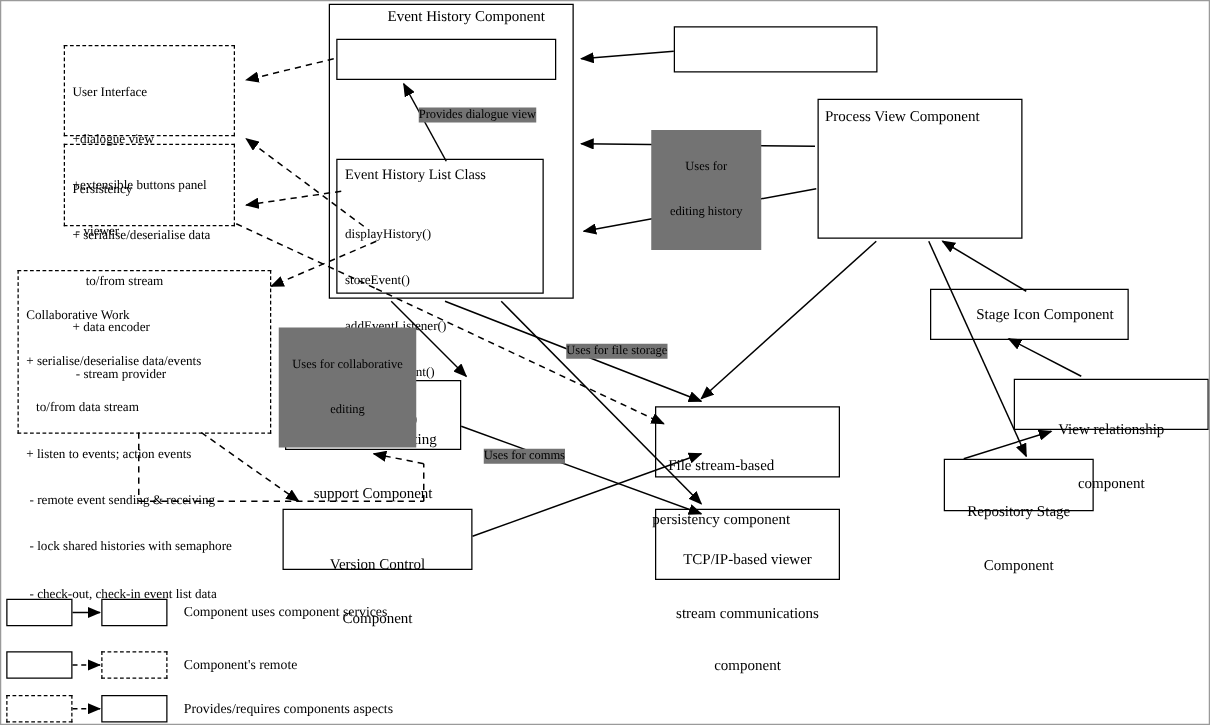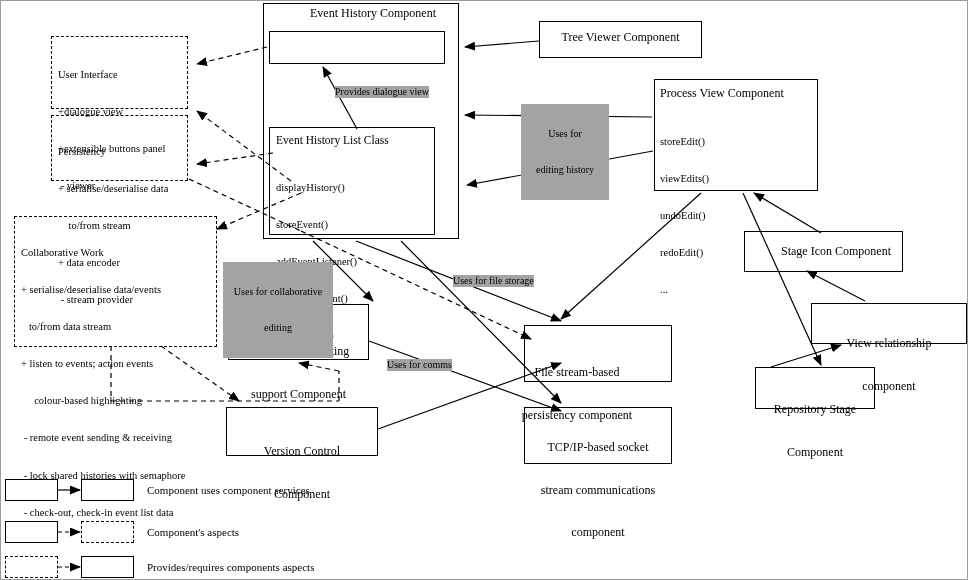--- a/index.html
+++ b/index.html
@@ -7,21 +7,21 @@
   #canvas{position:relative;width:968px;height:580px;background:#ffffff;border:1px solid #9a9a9a;box-sizing:border-box;overflow:hidden;}
   .box{position:absolute;box-sizing:border-box;border:1px solid #000;background:transparent;}
   .solid{border-style:solid;border-width:1.5px;}
   .dashed{border-style:dashed;border-width:1.4px;}
   .ttl{position:absolute;box-sizing:border-box;white-space:pre;line-height:1.18;}
   .c{text-align:center;}
   .l{text-align:left;}
   .f11{font-size:11.5px;}
   .f115{font-size:12px;}
   .f10{font-size:10.5px;}
-  .lbl{position:absolute;font-size:10px;line-height:1.2;background:#a3a3a3;white-space:pre;}
+  .lbl{position:absolute;font-size:10px;line-height:1.2;background:#737373;white-space:pre;}
   svg.edges{position:absolute;left:0;top:0;width:968px;height:580px;pointer-events:none;}
   .legbox{position:absolute;box-sizing:border-box;}
   .legtext{position:absolute;font-size:11px;white-space:pre;}
 </style>
 </head>
 <body>
 
 <div id="canvas">
 
   <svg class="edges" viewBox="0 0 968 580">
@@ -99,31 +99,23 @@
     <div>displayHistory()</div>
     <div>storeEvent()</div>
     <div>addEventListener()</div>
     <div>broadcastEvent()</div>
     <div>replayEvent()</div>
   </div>
 
   <div class="lbl" style="left:334px;top:85px;">Provides dialogue view</div>
 
   <div class="box solid" style="left:538px;top:20px;width:163px;height:37px;"></div>
-  <div class="ttl c f115" style="left:538px;top:29px;width:163px;">Tree Viewer Component</div>
 
   <div class="box solid" style="left:653px;top:78px;width:164px;height:112px;"></div>
   <div class="ttl l f115" style="left:659px;top:85px;width:158px;">Process View Component</div>
-  <div class="ttl l f10" style="left:659px;top:110px;width:158px;">
-    <div>storeEdit()</div>
-    <div>viewEdits()</div>
-    <div>undoEdit()</div>
-    <div>redoEdit()</div>
-    <div>...</div>
-  </div>
 
   <div class="box solid" style="left:743px;top:230px;width:159px;height:41px;"></div>
   <div class="ttl c f115" style="left:743px;top:243px;width:184px;">Stage Icon Component</div>
 
   <div class="box solid" style="left:810px;top:302px;width:156px;height:41px;"></div>
   <div class="ttl c f115" style="left:810px;top:307px;width:156px;">
     <div>View relationship</div>
     <div>component</div>
   </div>
 
@@ -146,21 +138,21 @@
   </div>
 
   <div class="box solid" style="left:523px;top:324px;width:148px;height:57px;"></div>
   <div class="ttl c f115" style="left:502px;top:336px;width:148px;">
     <div>File stream-based</div>
     <div>persistency component</div>
   </div>
 
   <div class="box solid" style="left:523px;top:406px;width:148px;height:57px;"></div>
   <div class="ttl c f115" style="left:523px;top:411px;width:148px;">
-    <div>TCP/IP-based socket</div>
+    <div>TCP/IP-based viewer</div>
     <div>stream communications</div>
     <div>component</div>
   </div>
 
   <div class="box dashed" style="left:50px;top:35px;width:137px;height:73px;"></div>
   <div class="ttl l f10" style="left:57px;top:43px;width:130px;">
     <div>User Interface</div>
     <div>+dialogue view</div>
     <div>+extensible buttons panel</div>
     <div> - viewer</div>
@@ -174,21 +166,20 @@
     <div>+ data encoder</div>
     <div> - stream provider</div>
   </div>
 
   <div class="box dashed" style="left:13px;top:215px;width:203px;height:131px;"></div>
   <div class="ttl l f10" style="left:20px;top:221px;width:198px;">
     <div>Collaborative Work</div>
     <div>+ serialise/deserialise data/events</div>
     <div>   to/from data stream</div>
     <div>+ listen to events; action events</div>
-    <div>     colour-based highlighting</div>
     <div> - remote event sending &amp; receiving</div>
     <div> - lock shared histories with semaphore</div>
     <div> - check-out, check-in event list data</div>
   </div>
 
   <div class="lbl c" style="left:520px;top:103px;width:88px;">
     <div>Uses for</div>
     <div>editing history</div>
   </div>
 
@@ -211,19 +202,19 @@
       <line x1="57" y1="566" x2="79" y2="566" marker-end="url(#ah)"></line>
     </g>
   </svg>
 
   <div class="box solid legbox" style="left:4px;top:478px;width:53px;height:22px;"></div>
   <div class="box solid legbox" style="left:80px;top:478px;width:53px;height:22px;"></div>
   <div class="legtext" style="left:146px;top:483px;">Component uses component services</div>
 
   <div class="box solid legbox" style="left:4px;top:520px;width:53px;height:22px;"></div>
   <div class="box dashed legbox" style="left:80px;top:520px;width:53px;height:22px;"></div>
-  <div class="legtext" style="left:146px;top:525px;">Component's aspects</div>
+  <div class="legtext" style="left:146px;top:525px;">Component's remote</div>
 
   <div class="box dashed legbox" style="left:4px;top:555px;width:53px;height:22px;"></div>
   <div class="box solid legbox" style="left:80px;top:555px;width:53px;height:22px;"></div>
   <div class="legtext" style="left:146px;top:560px;">Provides/requires components aspects</div>
 
 </div>
 
 </body></html>

